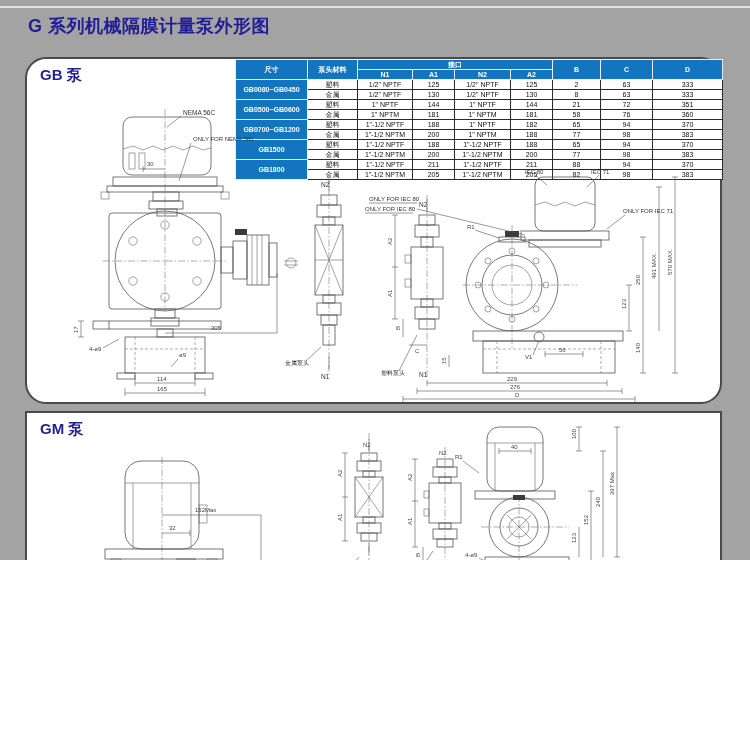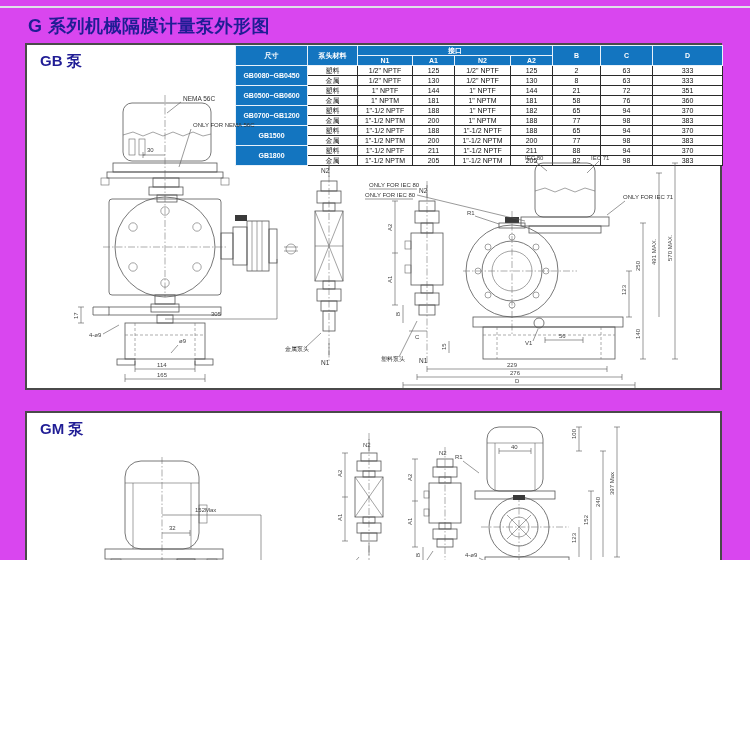--- a/index.html
+++ b/index.html
@@ -1,22 +1,22 @@
 <!DOCTYPE html>
 <html><head>
 <meta charset="utf-8">
 <style>
   html,body{margin:0;padding:0;background:#fff;}
-  #page{position:relative;width:750px;height:560px;background:#d946ef;overflow:hidden;
+  #page{position:relative;width:750px;height:560px;background:#a3a3a3;overflow:hidden;
         font-family:"Liberation Sans",sans-serif;}
   #top-rule{position:absolute;left:0;top:6px;width:750px;height:2px;background:#dfe3e8;}
   #main-title{position:absolute;left:28px;top:14px;font-size:18px;font-weight:bold;
               color:#201d95;letter-spacing:0.5px;}
   .panel{position:absolute;left:25px;width:697px;background:#fff;border:2px solid #4a4a4a;box-sizing:border-box;}
-  #gb-panel{top:43px;height:347px;}
+  #gb-panel{top:57px;height:347px;border-radius:21px;}
   #gm-panel{top:411px;height:315px;}
   .panel-label{position:absolute;left:13px;top:7px;font-size:15px;font-weight:bold;color:#201d95;}
   .spec-table{position:absolute;border-collapse:collapse;table-layout:fixed;width:487px;
               font-size:7px;line-height:1;background:#fff;}
   #gb-table{left:208px;top:0px;}
   #gm-table{left:208px;top:183px;}
   .spec-table td,.spec-table th{border:1px solid #2a2a2a;text-align:center;vertical-align:middle;
               padding:0;height:9px;color:#111;font-weight:normal;overflow:hidden;white-space:nowrap;}
   .spec-table th{background:#1375c0;color:#fff;font-weight:bold;border-color:#e8f1fa;}
   .spec-table td.size{background:#1375c0;color:#fff;font-weight:bold;border-color:#e8f1fa;font-size:7px;}

